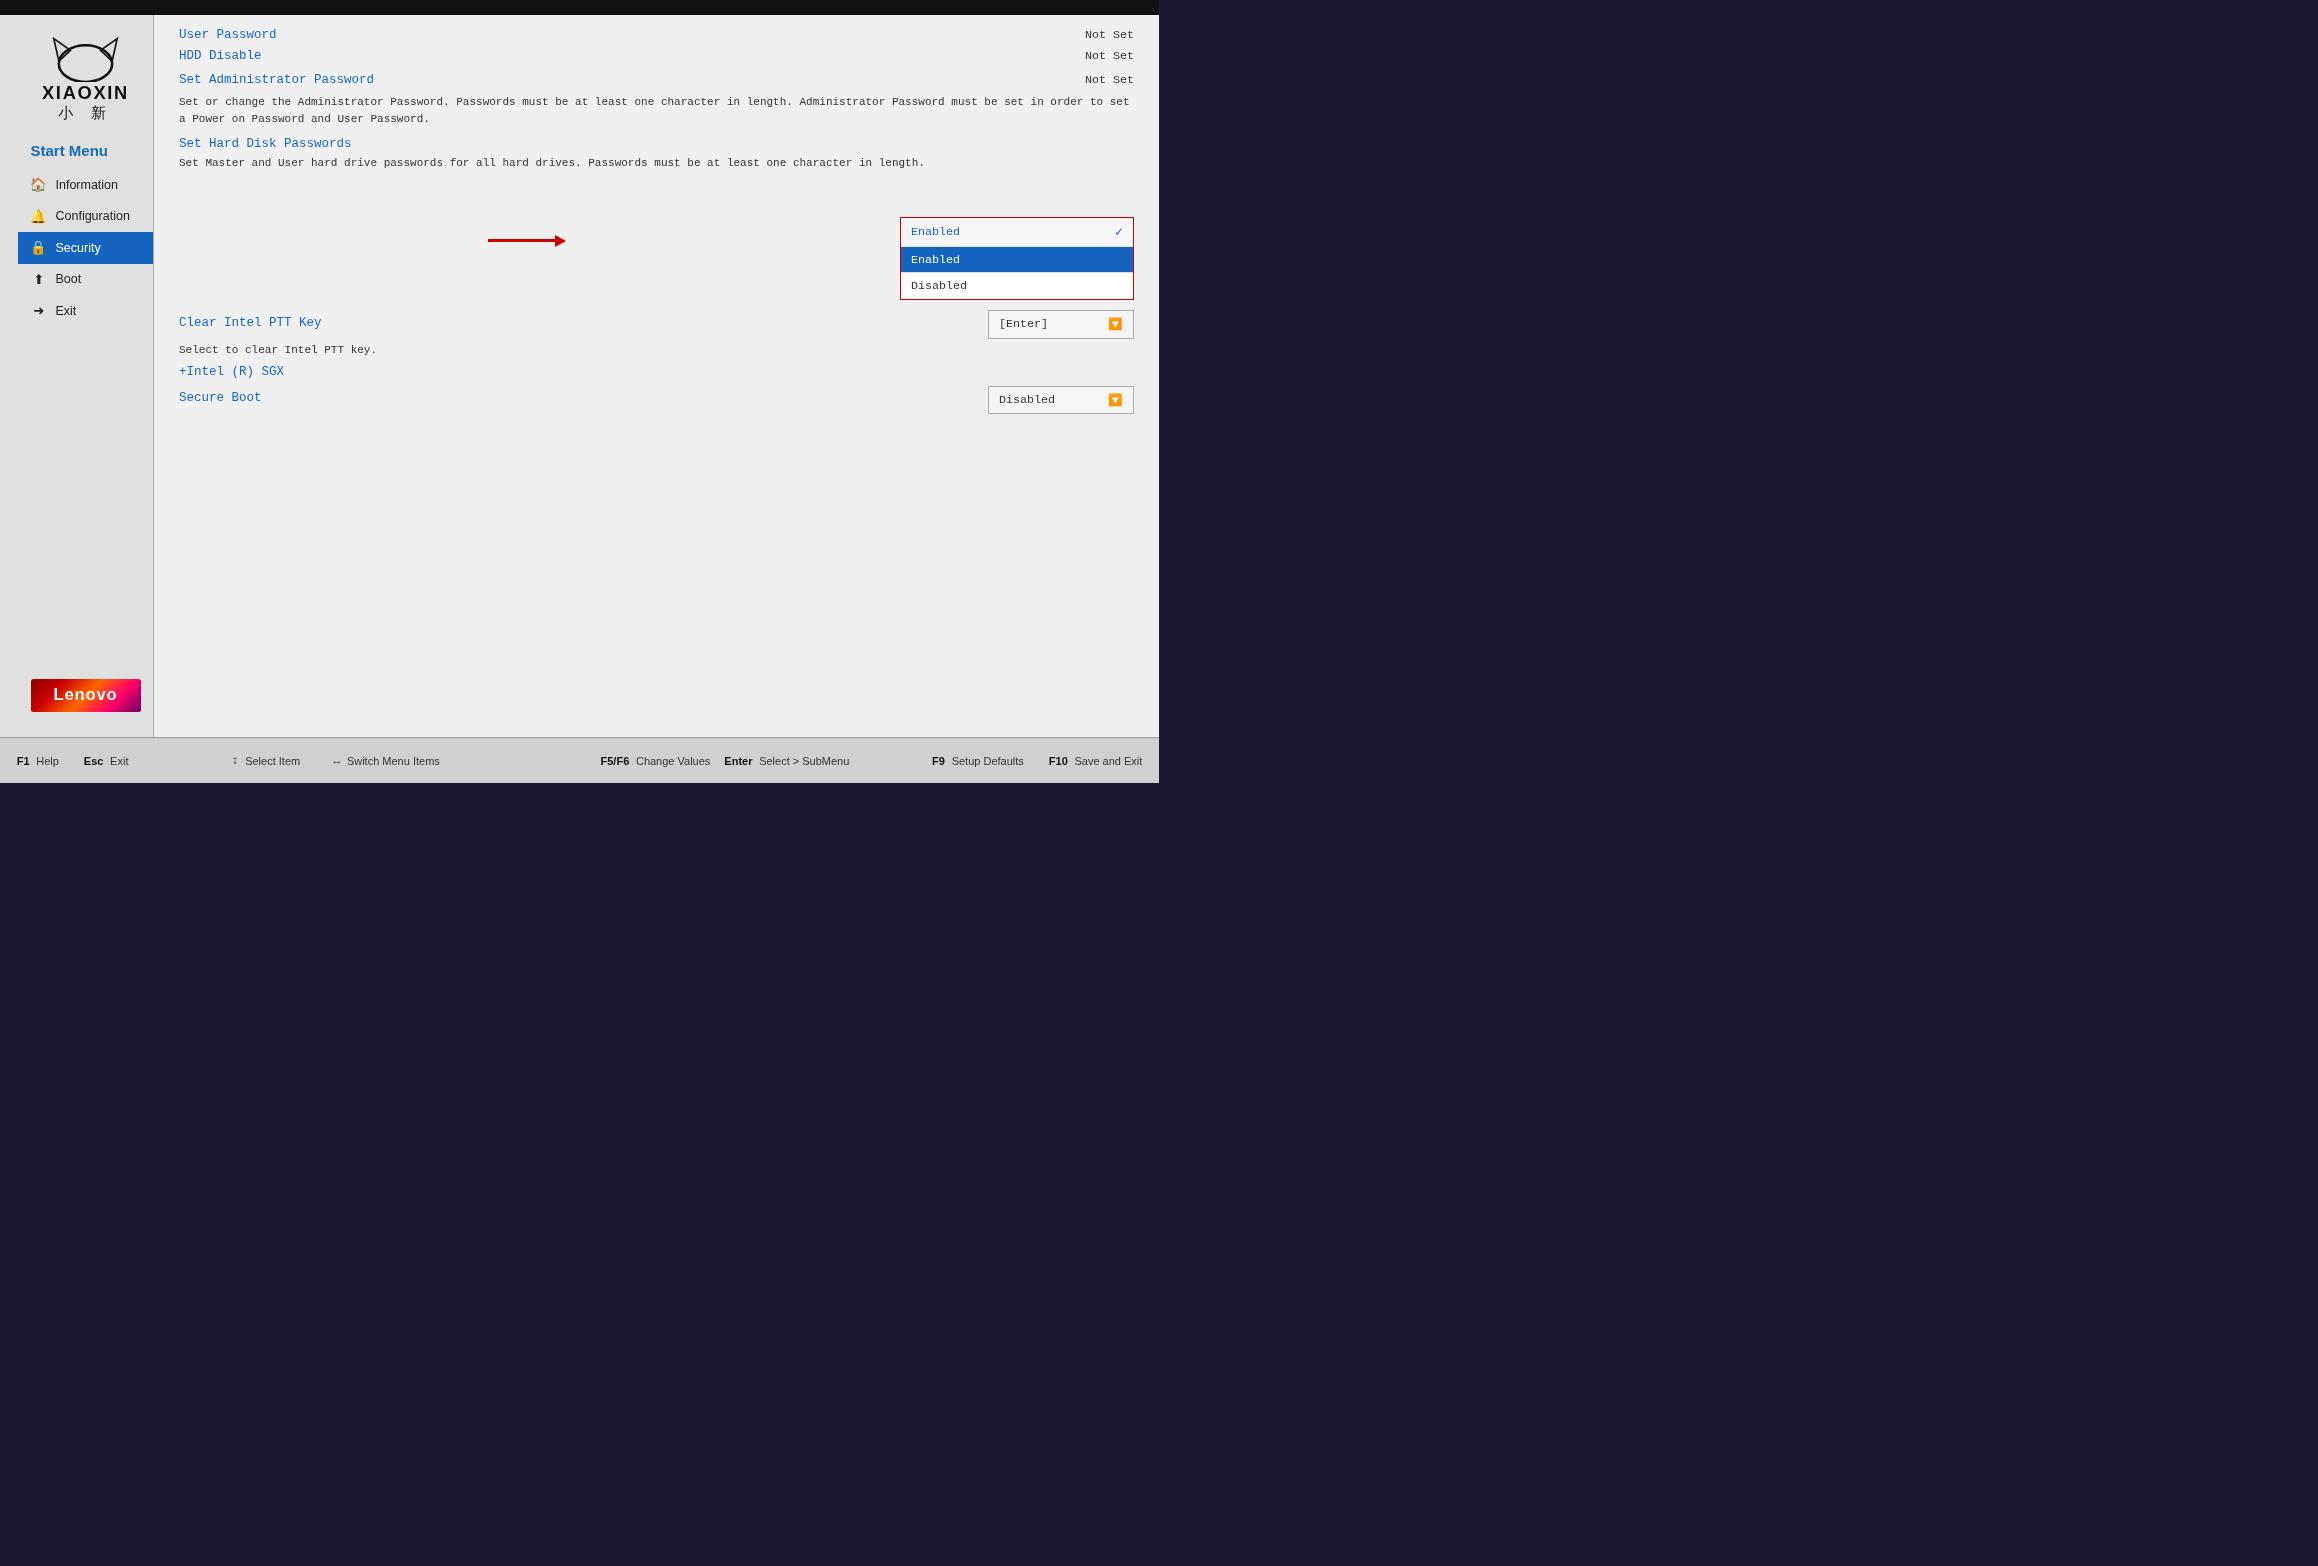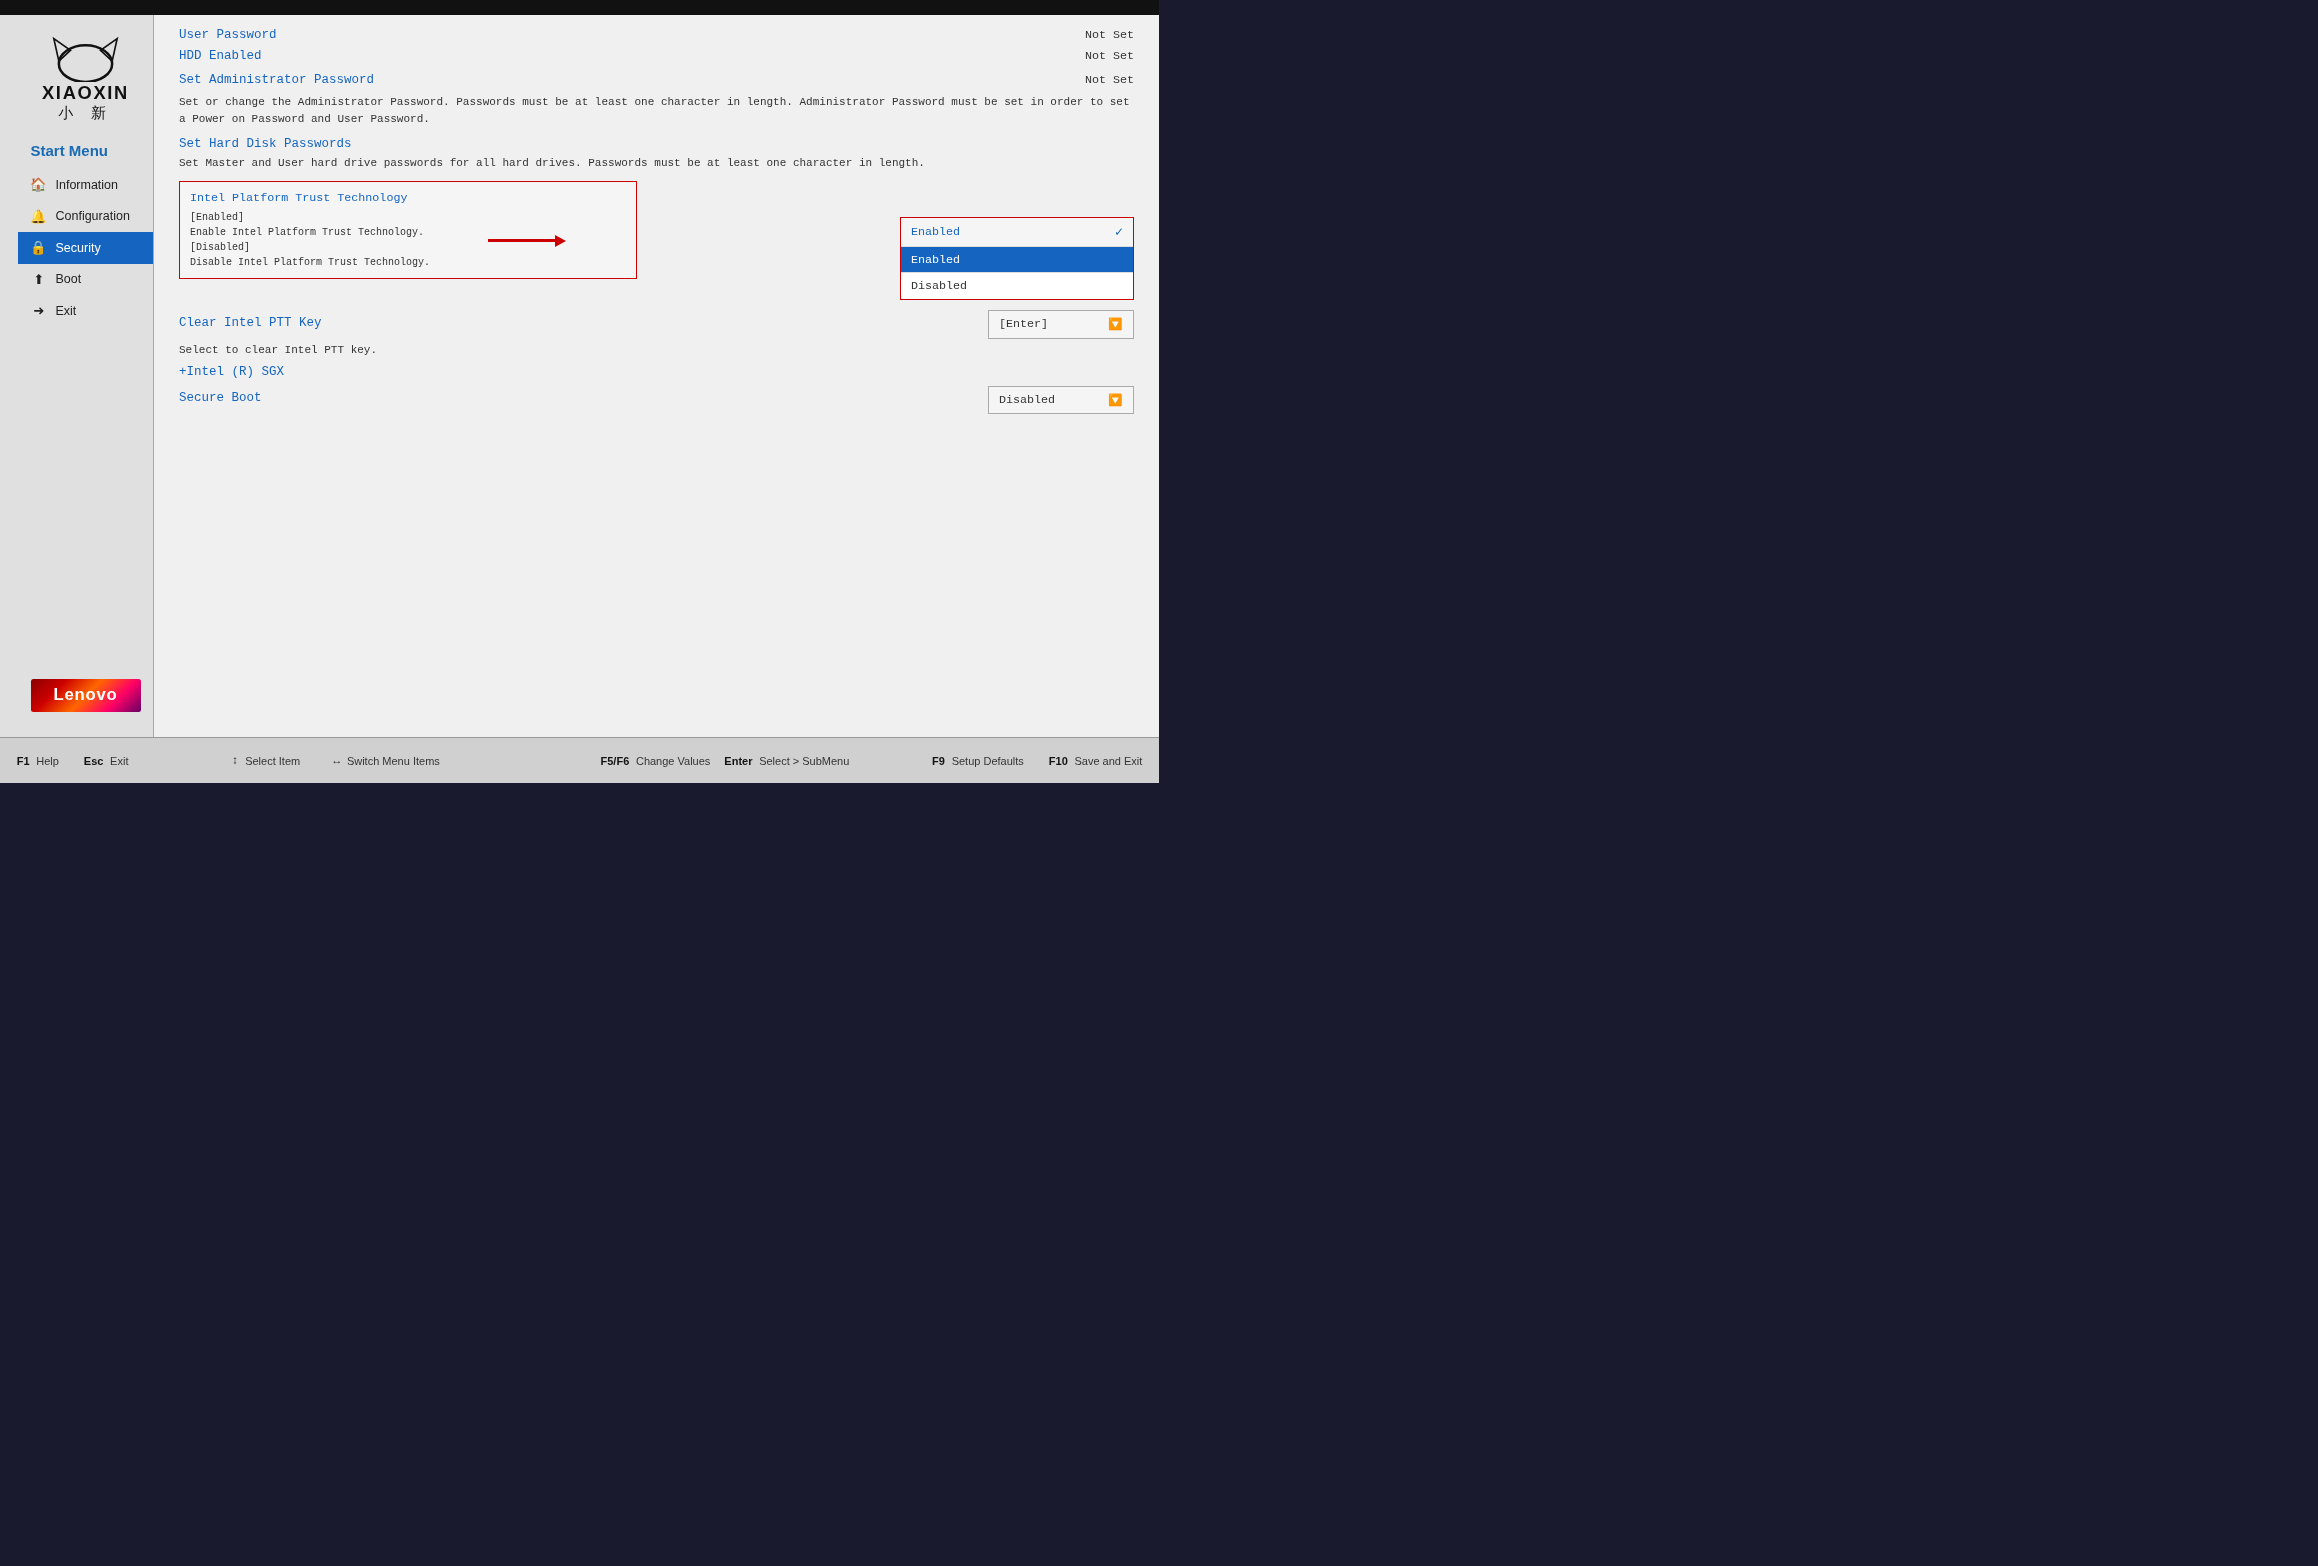--- a/index.html
+++ b/index.html
@@ -351,49 +351,40 @@
     </div>
 
     <div class="content">
 
       <div style="position:relative; margin-bottom: 6.7px;">
         <div class="header-row">
           <span class="section-link">User Password</span>
           <span class="section-value">Not Set</span>
         </div>
         <div class="header-row">
-          <span class="section-link">HDD Enabled</span>
+          <span class="section-link">HDD Disable</span>
           <span class="section-value">Not Set</span>
         </div>
       </div>
 
       <div class="content-section">
         <div class="header-row">
           <span class="section-link">Set Administrator Password</span>
           <span class="section-value">Not Set</span>
         </div>
         <div class="section-desc">Set or change the Administrator Password. Passwords must be at least one character in length. Administrator Password must be set in order to set a Power on Password and User Password.</div>
       </div>
 
       <div class="content-section">
         <span class="section-link">Set Hard Disk Passwords</span>
         <div class="section-desc">Set Master and User hard drive passwords for all hard drives. Passwords must be at least one character in length.</div>
       </div>
 
       <div class="ptt-section">
 
-        <div class="ptt-box">
-          <div class="ptt-title">Intel Platform Trust Technology</div>
-          <div class="ptt-desc">
-            [Enabled]<br>
-            Enable Intel Platform Trust Technology.<br>
-            [Disabled]<br>
-            Disable Intel Platform Trust Technology.
-          </div>
-        </div>
 
         <div class="red-arrow">
           <div class="arrow-line"></div>
           <div class="arrow-head"></div>
         </div>
 
         <div style="margin-left: auto; border: 1.7px solid #cc0000; width: 234px; flex-shrink: 0; margin-top: 36px;">
           <div style="display:flex; justify-content:space-between; align-items:center; padding: 5.8px 10px; border-bottom: 0.8px solid #ddd; background:#f5f5f5;">
             <span style="color:#1565c0; font-size:11.7px; font-family:'Courier New',monospace;">Enabled</span>
             <span style="color:#1565c0; font-size:13.3px;">✓</span>

